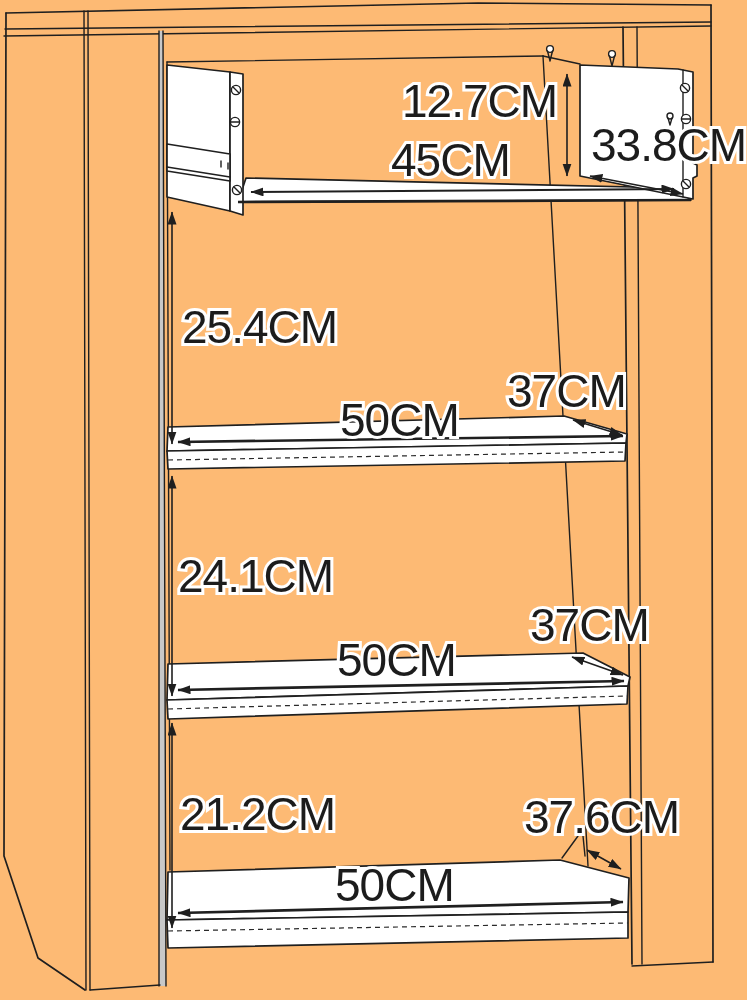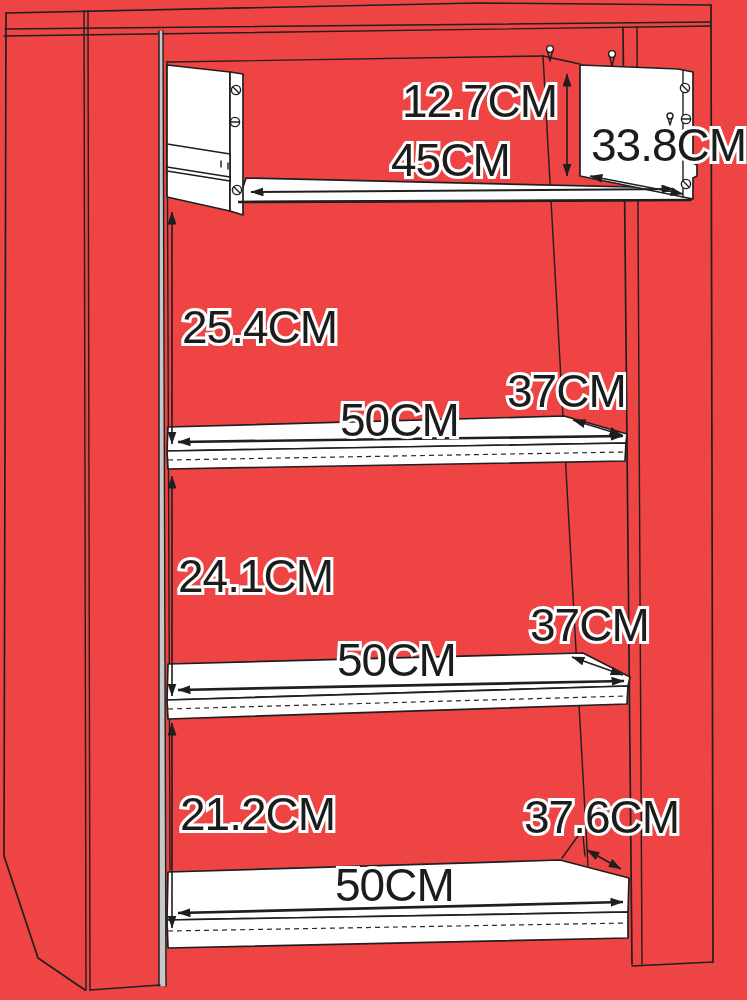--- a/index.html
+++ b/index.html
@@ -1,16 +1,16 @@
 <!DOCTYPE html>
 <html><head>
 <meta charset="utf-8">
 <style>
   html,body{margin:0;padding:0;background:#ffffff;}
-  .stage{position:relative;width:747px;height:1000px;background:#ef4444;overflow:hidden;}
+  .stage{position:relative;width:747px;height:1000px;background:#fdba74;overflow:hidden;}
   svg{display:block;}
   .ln{fill:none;stroke:#1f1f1f;stroke-width:1.7;stroke-linejoin:round;stroke-linecap:round;}
   .thin{stroke-width:1.4;}
   .wfill{fill:#ffffff;stroke:#1f1f1f;stroke-width:1.7;stroke-linejoin:round;}
   .dash{fill:none;stroke:#2a2a2a;stroke-width:1.2;stroke-dasharray:5 4;}
   .dim{fill:none;stroke:#1f1f1f;stroke-width:1.6;}
   .dimb{fill:none;stroke:#1f1f1f;stroke-width:2.7;}
   .scr{fill:#ffffff;stroke:#1f1f1f;stroke-width:1.4;}
   .lbl{font-family:"Liberation Sans",sans-serif;font-size:46px;letter-spacing:-1px;
        fill:#1c1c1c;stroke:#ffffff;stroke-width:6;paint-order:stroke fill;}

